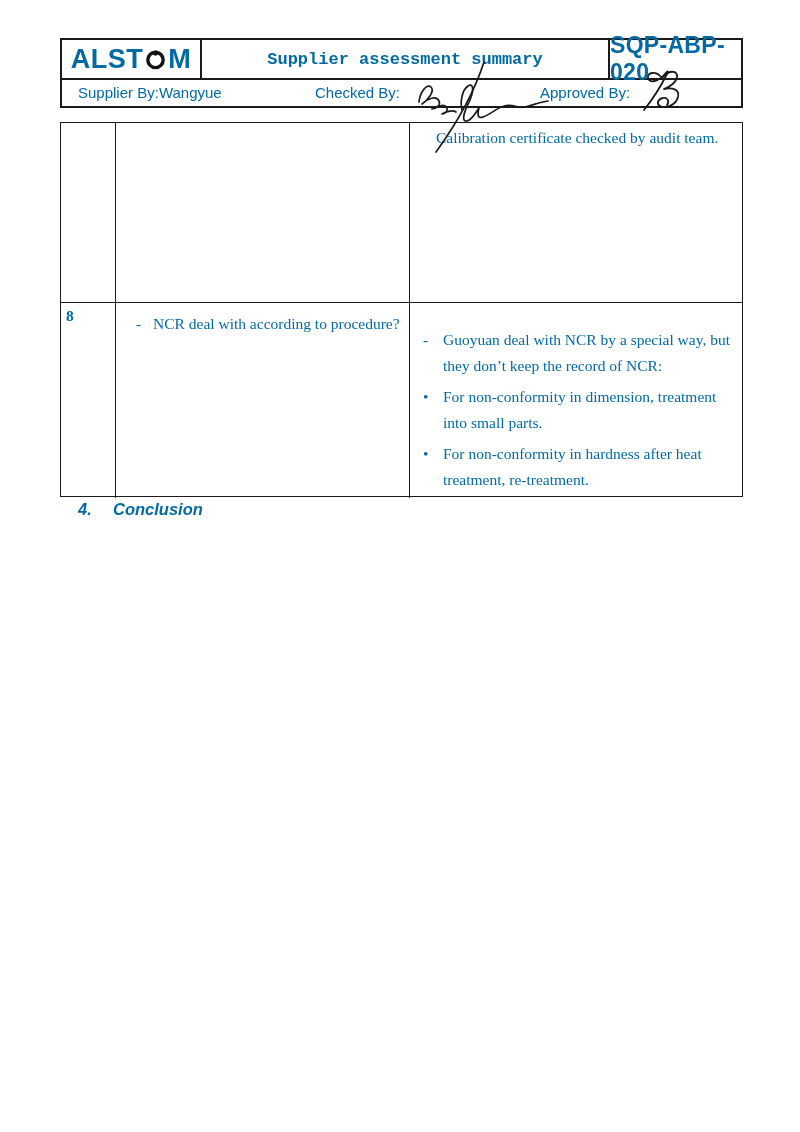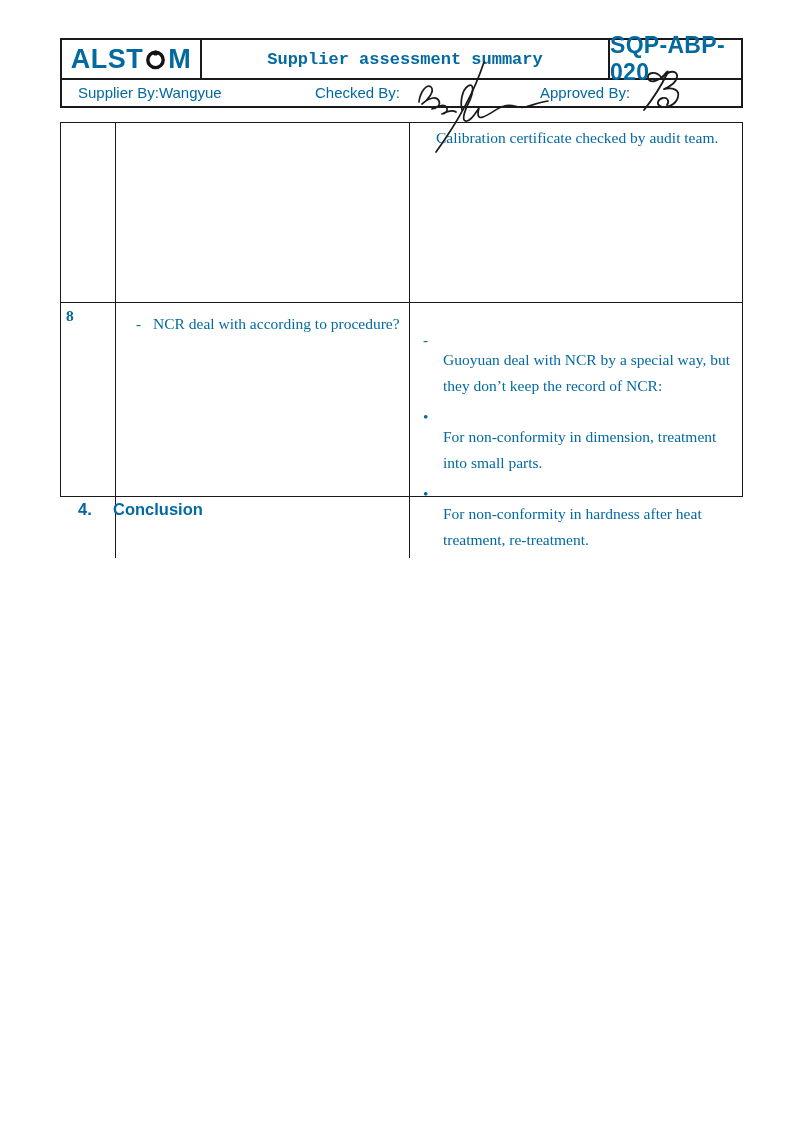--- a/index.html
+++ b/index.html
@@ -38,25 +38,25 @@
   .cont-answer{padding:5px 4px 0 26px;white-space:nowrap;}
   .num-cell{padding:3px 2px 0 5px;font-weight:bold;}
   .q-cell{padding:2px 6px 0 4px;}
   .row-heading{font-weight:bold;line-height:19px;}
   .q-line{display:flex;margin-top:7px;line-height:24px;}
   .q-marker{width:17px;margin-left:16px;flex:none;}
   .q-text{flex:1;}
   .a-cell{padding:24px 5px 0 13px;}
   .ans-item{display:flex;line-height:26px;margin-bottom:5px;}
   .ans-marker{width:20px;flex:none;}
-  .ans-text{flex:1;margin-top:20px;}
+  .ans-text{flex:1;}
   
   .conclusion-heading{
     position:absolute;left:78px;top:500px;
-    font-family:"Liberation Sans",sans-serif;font-weight:bold;font-size:16.5px;
+    font-family:"Liberation Sans",sans-serif;font-weight:bold;font-size:16.5px;font-style:italic;
   }
   .conclusion-heading .c-num{display:inline-block;width:35px;}
   .conclusion-body{
     position:absolute;left:78px;top:526px;width:690px;
     font-size:15.8px;line-height:20.5px;
   }
   
   .sig-overlay{position:absolute;left:0;top:0;pointer-events:none;}
 </style>
 </head>

